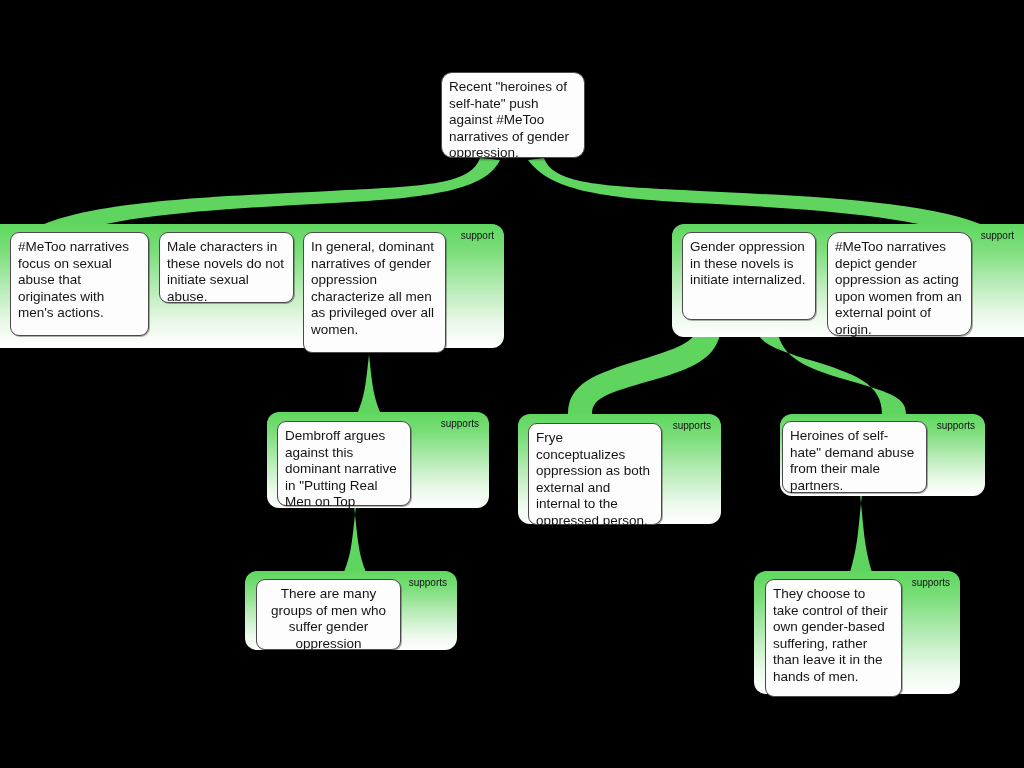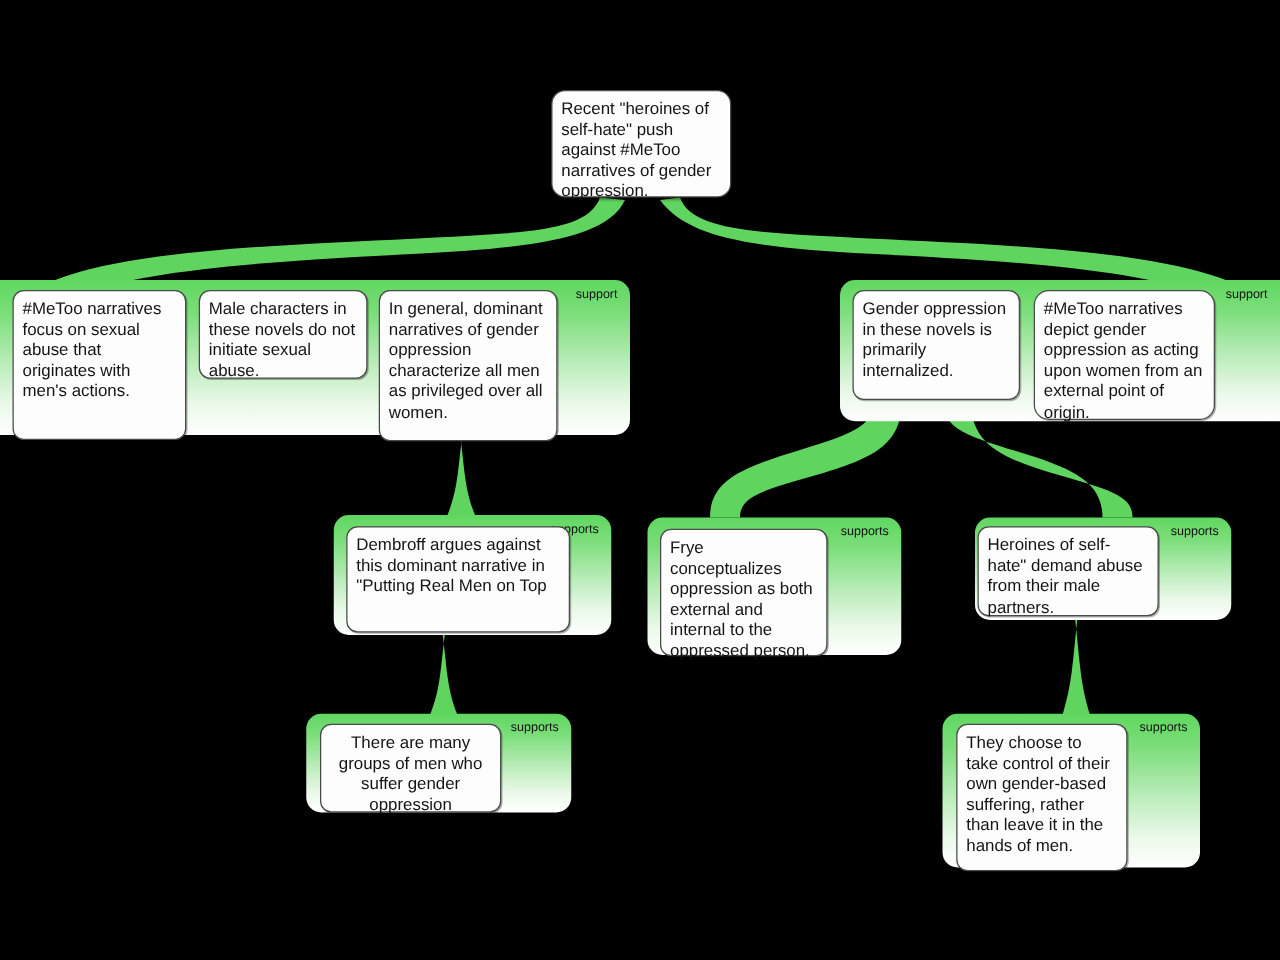--- a/index.html
+++ b/index.html
@@ -103,34 +103,34 @@
              C 864 530, 864 546, 872 572
              L 850 572
              C 858 546, 858 530, 862 494 Z" fill="#5FD45E"></path>
   </svg>
 
   <div class="card root" style="left:441px;top:72px;width:144px;height:86px;">Recent "heroines of self-hate" push against #MeToo narratives of gender oppression.</div>
 
   <div class="group flat-left" style="left:0px;top:224px;width:504px;height:124px;">
     <span class="group-label">support</span>
   </div>
-  <div class="card" style="left:10px;top:232px;width:139px;height:120px;">#MeToo narratives focus on sexual abuse that originates with men's actions.</div>
+  <div class="card" style="left:10px;top:232px;width:139px;height:104px;">#MeToo narratives focus on sexual abuse that originates with men's actions.</div>
   <div class="card" style="left:159px;top:232px;width:135px;height:71px;">Male characters in these novels do not initiate sexual abuse.</div>
   <div class="card" style="left:303px;top:232px;width:143px;height:121px;">In general, dominant narratives of gender oppression characterize all men as privileged over all women.</div>
 
   <div class="group flat-right" style="left:672px;top:224px;width:352px;height:113px;">
     <span class="group-label">support</span>
   </div>
-  <div class="card" style="left:682px;top:232px;width:134px;height:88px;">Gender oppression in these novels is primarily internalized.</div>
+  <div class="card" style="left:682px;top:232px;width:134px;height:88px;">Gender oppression in these novels is initiate internalized.</div>
   <div class="card" style="left:827px;top:232px;width:145px;height:104px;border-radius:12px;">#MeToo narratives depict gender oppression as acting upon women from an external point of origin.</div>
 
   <div class="group" style="left:267px;top:412px;width:222px;height:96px;">
     <span class="group-label">supports</span>
   </div>
-  <div class="card" style="left:277px;top:421px;width:179px;height:85px;">Dembroff argues against this dominant narrative in "Putting Real Men on Top</div>
+  <div class="card" style="left:277px;top:421px;width:134px;height:85px;">Dembroff argues against this dominant narrative in "Putting Real Men on Top</div>
 
   <div class="group" style="left:518px;top:414px;width:203px;height:110px;">
     <span class="group-label">supports</span>
   </div>
   <div class="card" style="left:528px;top:423px;width:134px;height:102px;">Frye conceptualizes oppression as both external and internal to the oppressed person.</div>
 
   <div class="group" style="left:780px;top:414px;width:205px;height:82px;">
     <span class="group-label">supports</span>
   </div>
   <div class="card" style="left:782px;top:421px;width:145px;height:72px;">Heroines of self-hate" demand abuse from their male partners.</div>

